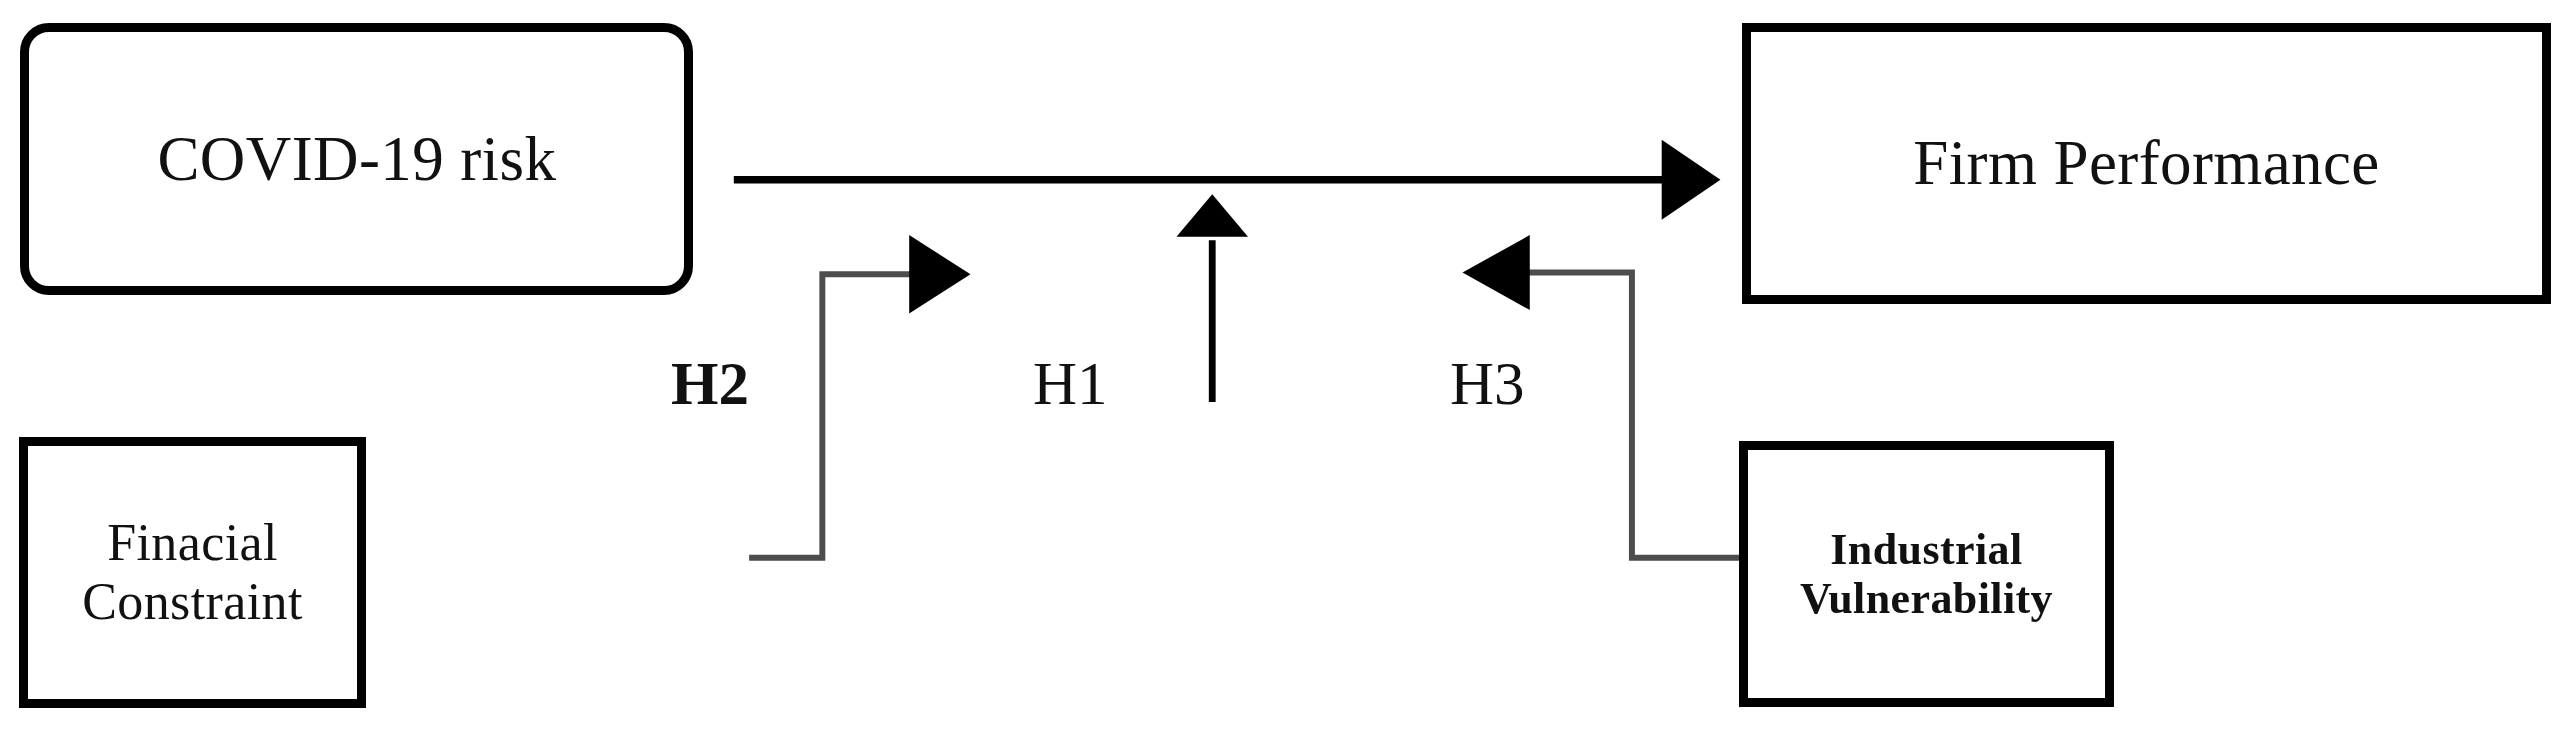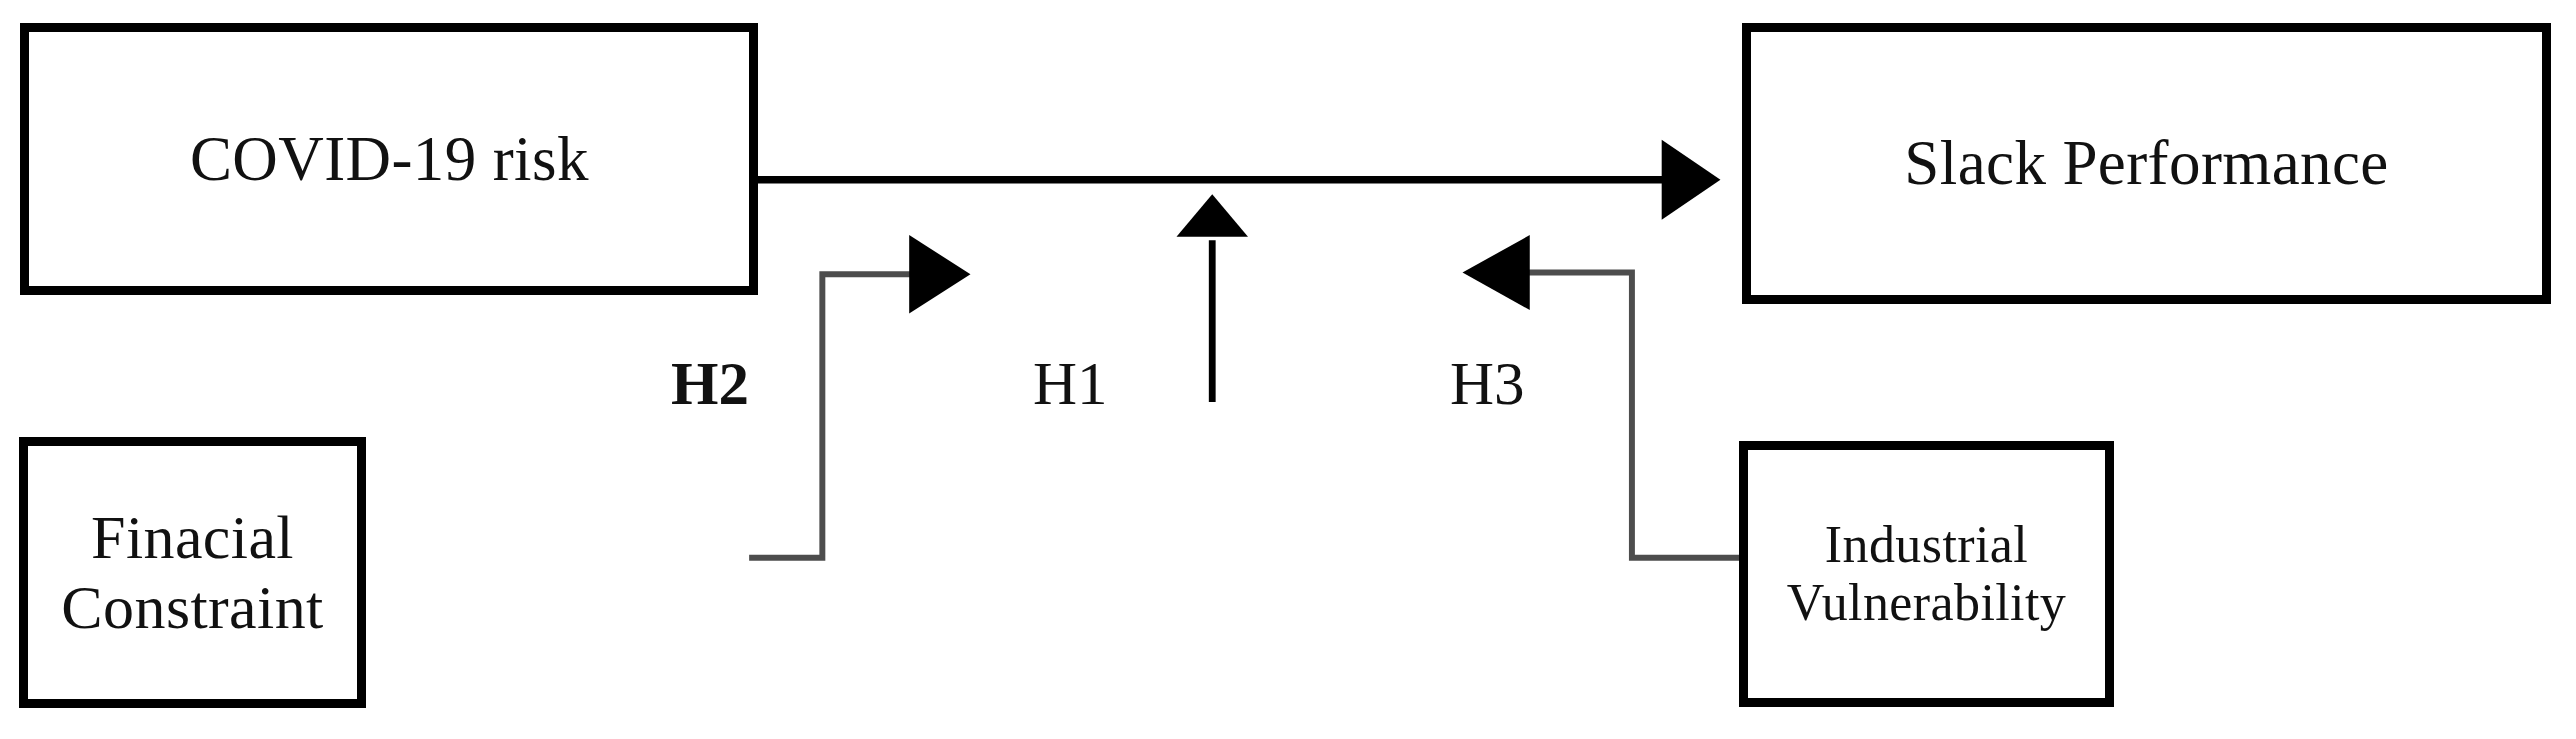--- a/index.html
+++ b/index.html
@@ -30,23 +30,23 @@
   .node-label {
     font-family: "Liberation Serif", "DejaVu Serif", serif;
     color: #111111;
     line-height: 1.12;
     font-weight: 400;
     letter-spacing: 0.4px;
     white-space: pre-line;
   }
   #node-covid .node-label   { font-size: 63px; }
   #node-firm .node-label    { font-size: 63px; }
-  #node-finance .node-label { font-size: 62px; }
+  #node-finance .node-label { font-size: 52px; }
   #node-slack .node-label   { font-size: 63px; }
-  #node-industry .node-label{ font-size: 52px; }
+  #node-industry .node-label{ font-size: 44px; font-weight: bold; }
 
   .hyp-label {
     position: absolute;
     font-family: "Liberation Serif", "DejaVu Serif", serif;
     font-size: 61px;
     color: #111111;
     line-height: 1;
     white-space: nowrap;
   }
   #edge-layer {
@@ -79,26 +79,26 @@
       <line x1="1424" y1="472" x2="1424" y2="282" stroke="#000000" stroke-width="8"></line>
       <polygon points="1382,278 1424,228 1466,278" fill="#000000"></polygon>
     </g>
 
     <g>
       <path d="M 2043 655 L 1917 655 L 1917 320 L 1790 320" fill="none" stroke="#4d4d4d" stroke-width="7"></path>
       <polygon points="1797,276 1718,320 1797,364" fill="#000000"></polygon>
     </g>
   </svg>
 
-  <div class="node-box" id="node-covid" style="left:20.4px; top:23px; width:738px; height:272px;">
+  <div class="node-box" id="node-covid" style="left:20.4px; top:23px; width:673px; height:272px;border-radius:29px;">
     <span class="node-label">COVID-19 risk</span>
   </div>
 
   <div class="node-box" id="node-firm" style="left:1742px; top:23px; width:809px; height:281px;">
-    <span class="node-label">Slack Performance</span>
+    <span class="node-label">Firm Performance</span>
   </div>
 
   <div class="node-box" id="node-finance" style="left:19px; top:437px; width:347px; height:271px;">
     <span class="node-label">Finacial
 Constraint</span>
   </div>
 
 
   <div class="node-box" id="node-industry" style="left:1739px; top:441px; width:375px; height:266px;">
     <span class="node-label">Industrial

